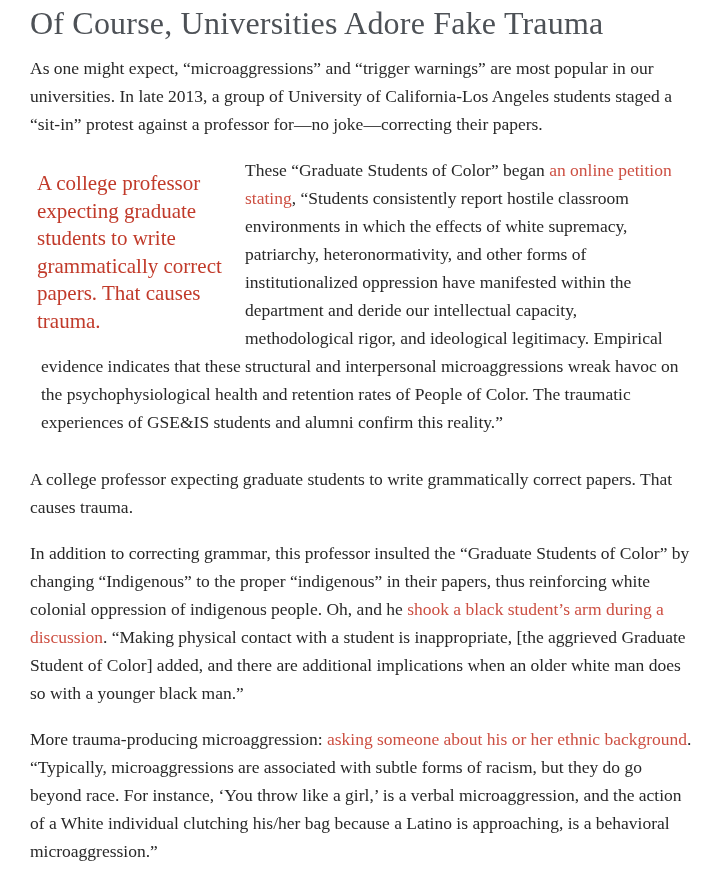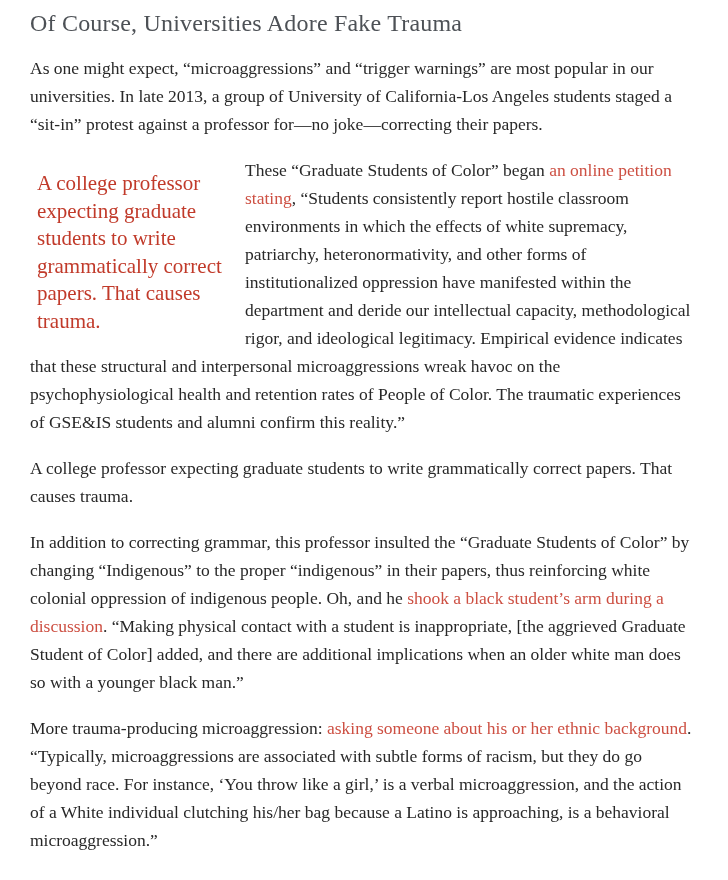--- a/index.html
+++ b/index.html
@@ -12,39 +12,39 @@
     min-height: 880px;
     background: #ffffff;
     box-sizing: border-box;
     font-family: "Liberation Serif", "DejaVu Serif", serif;
   }
   .article {
     padding: 4px 30px 20px 30px;
     color: #282828;
   }
   .article-title {
-    font-size: 24px;
+    font-size: 32px;
     line-height: 30px;
     font-weight: 400;
     color: #4d5156;
     margin: 4px 0 16px 0;
     letter-spacing: 0.2px;
   }
   .para {
     font-size: 17.5px;
     line-height: 28px;
     margin: 0 4px 18px 0;
     color: #282828;
   }
   .para-block {
     margin: 0 0 18px 0;
     overflow: visible;
   }
   .para-block .para {
-    margin: 0;
+    margin: 11px;
   }
   .para-block::after {
     content: "";
     display: block;
     clear: both;
   }
   .pull-quote {
     float: left;
     width: 190px;
     margin: 14px 18px 8px 7px;

